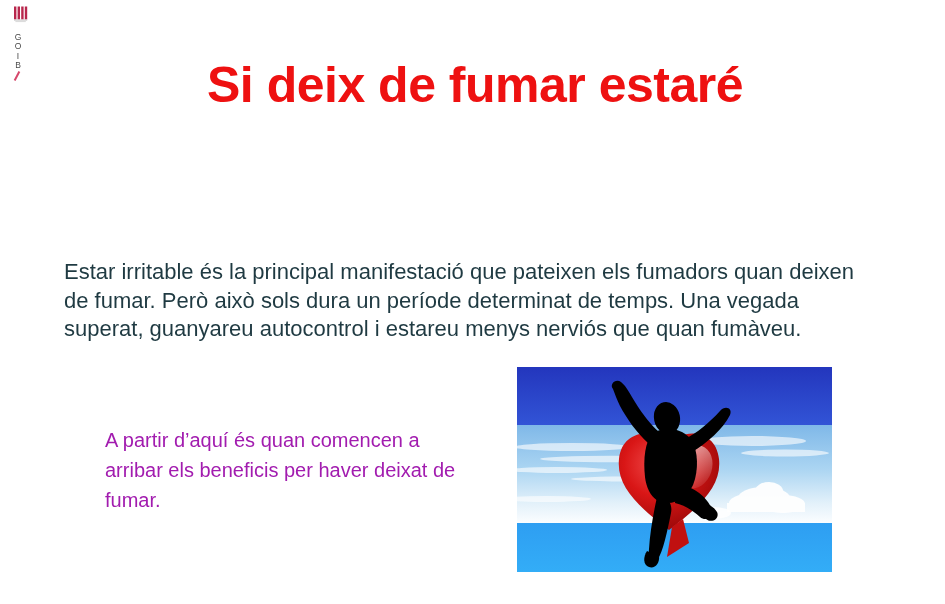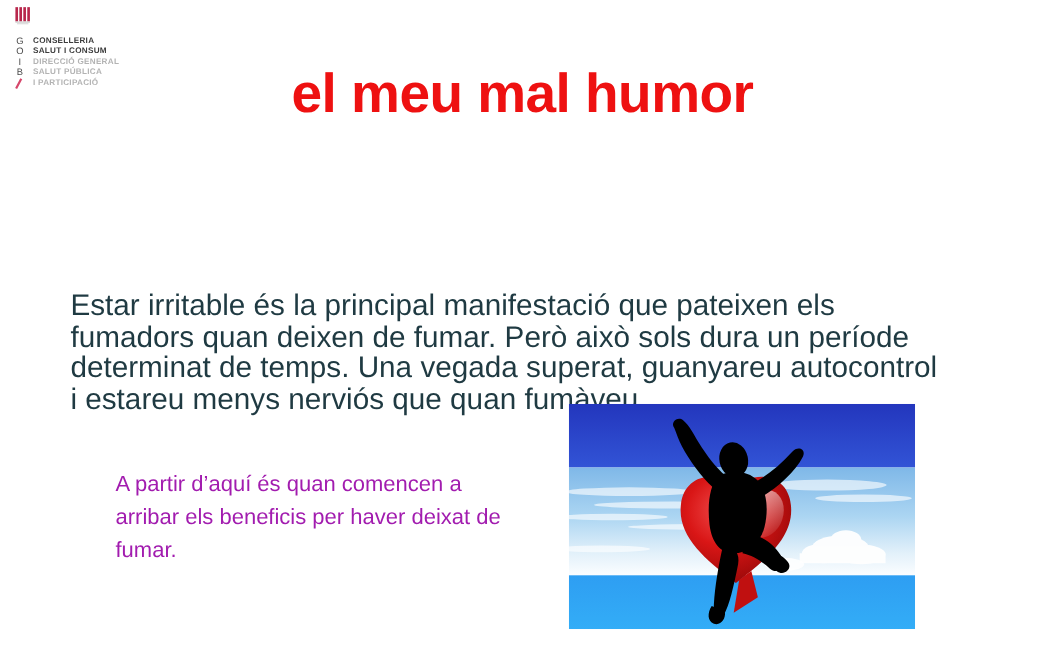--- a/index.html
+++ b/index.html
@@ -97,21 +97,21 @@
   #title .title-line { display: block; white-space: nowrap; }
 
   
   #intro-paragraph {
     position: absolute;
     left: 64px;
     top: 236px;
     width: 790px;
     color: #1f3a42;
     font-family: "Liberation Sans", sans-serif;
-    font-size: 27px;
+    font-size: 22px;
     line-height: 28.5px;
     font-weight: 400;
   }
 
   
   #benefit-paragraph {
     position: absolute;
     left: 105px;
     top: 405px;
     width: 355px;
@@ -150,31 +150,24 @@
   <div id="goib-letters">
     <span class="goib-letter">G</span>
     <span class="goib-letter">O</span>
     <span class="goib-letter">I</span>
     <span class="goib-letter">B</span>
     <span id="goib-slash">
         <span class="slash-bar"></span>
       </span>
   </div>
 
-  <div id="logo-text">
-    <div class="logo-line strong">CONSELLERIA</div>
-    <div class="logo-line strong">SALUT I CONSUM</div>
-    <div class="logo-line faint">DIRECCIÓ GENERAL</div>
-    <div class="logo-line faint">SALUT PÚBLICA</div>
-    <div class="logo-line faint">I PARTICIPACIÓ</div>
-  </div>
 </div>
 
 <h1 id="title">
-  <span class="title-line">el meu mal humor</span>
+  <span class="title-line">Si deix de fumar estaré</span>
 </h1>
 
 <p id="intro-paragraph">Estar irritable és la principal manifestació que pateixen els fumadors quan deixen de fumar. Però això sols dura un període determinat de temps. Una vegada superat, guanyareu autocontrol i estareu menys nerviós que quan fumàveu.</p>
 
 <p id="benefit-paragraph">A partir d’aquí és quan comencen a arribar els beneficis per haver deixat de fumar.</p>
 
 <div id="photo">
   <svg viewBox="0 0 315 205" preserveAspectRatio="none">
     <defs>
       <linearGradient id="gradTop" x1="0" y1="0" x2="0" y2="1">

